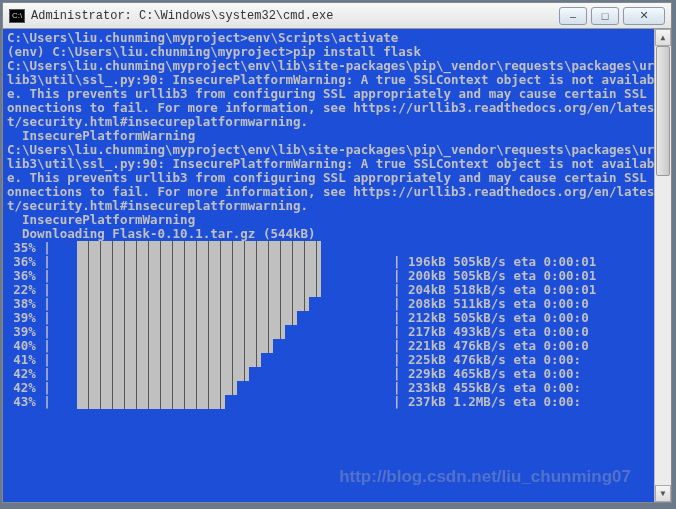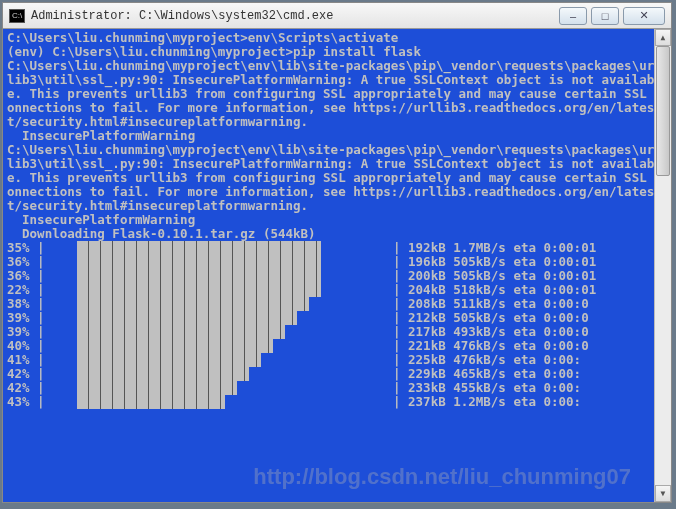--- a/index.html
+++ b/index.html
@@ -65,21 +65,21 @@
   padding: 2px 4px;
   font-weight: bold;
   overflow: hidden;
   position: relative;
 }
 .plain { white-space: pre-wrap; word-break: break-all; }
 .dl-line {
   display: flex;
   white-space: pre;
 }
-.dl-pct { width: 70px; text-align: left; padding-right: 20px; }
+.dl-pct { width: 70px; text-align: center; padding-right: 20px; }
 .dl-bar {
   flex: 0 0 310px;
   position: relative;
   height: 14px;
 }
 .dl-fill {
   position: absolute;
   left: 0; top: 0; bottom: 0;
   background: repeating-linear-gradient(to right, #c0c0c0 0 11px, #555 11px 12px);
 }
@@ -112,21 +112,21 @@
   border: 1px solid #999;
   border-radius: 2px;
   cursor: pointer;
 }
 .sb-bottom { position: absolute; bottom: 0; left: 0; right: 0; }
 .watermark {
   position: absolute;
   bottom: 18px; right: 40px;
   color: rgba(180,180,180,0.35);
   font-family: Arial, sans-serif;
-  font-size: 22px;
+  font-size: 17px;
   pointer-events: none;
 }
 </style>
 </head>
 <body>
 
 <div class="window">
 
   <div class="titlebar">
     <div class="icon">C:\</div>
@@ -141,21 +141,21 @@
         <div class="plain"></div>
         <div class="plain">C:\Users\liu.chunming\myproject&gt;env\Scripts\activate</div>
         <div class="plain">(env) C:\Users\liu.chunming\myproject&gt;pip install flask</div>
         <div class="plain">C:\Users\liu.chunming\myproject\env\lib\site-packages\pip\_vendor\requests\packages\urllib3\util\ssl_.py:90: InsecurePlatformWarning: A true SSLContext object is not available. This prevents urllib3 from configuring SSL appropriately and may cause certain SSL connections to fail. For more information, see https://urllib3.readthedocs.org/en/latest/security.html#insecureplatformwarning.</div>
         <div class="plain">  InsecurePlatformWarning</div>
         <div class="plain">C:\Users\liu.chunming\myproject\env\lib\site-packages\pip\_vendor\requests\packages\urllib3\util\ssl_.py:90: InsecurePlatformWarning: A true SSLContext object is not available. This prevents urllib3 from configuring SSL appropriately and may cause certain SSL connections to fail. For more information, see https://urllib3.readthedocs.org/en/latest/security.html#insecureplatformwarning.</div>
         <div class="plain">  InsecurePlatformWarning</div>
         <div class="plain">  Downloading Flask-0.10.1.tar.gz (544kB)</div>
       </div>
     <div id="progress-lines">
-        <div class="dl-line"><div class="dl-pct">35% |</div><div class="dl-bar"><div class="dl-fill" style="width: 244px;"></div></div><div class="dl-stats">| 192kB 1.7MB/s eta 0:00:01</div></div>
+        <div class="dl-line"><div class="dl-pct">35% |</div><div class="dl-bar"><div class="dl-fill" style="width: 244px;"></div></div></div>
         <div class="dl-line"><div class="dl-pct">36% |</div><div class="dl-bar"><div class="dl-fill" style="width: 244px;"></div></div><div class="dl-stats">| 196kB 505kB/s eta 0:00:01</div></div>
         <div class="dl-line"><div class="dl-pct">36% |</div><div class="dl-bar"><div class="dl-fill" style="width: 244px;"></div></div><div class="dl-stats">| 200kB 505kB/s eta 0:00:01</div></div>
         <div class="dl-line"><div class="dl-pct">22% |</div><div class="dl-bar"><div class="dl-fill" style="width: 244px;"></div></div><div class="dl-stats">| 204kB 518kB/s eta 0:00:01</div></div>
         <div class="dl-line"><div class="dl-pct">38% |</div><div class="dl-bar"><div class="dl-fill" style="width: 232px;"></div></div><div class="dl-stats">| 208kB 511kB/s eta 0:00:0</div></div>
         <div class="dl-line"><div class="dl-pct">39% |</div><div class="dl-bar"><div class="dl-fill" style="width: 220px;"></div></div><div class="dl-stats">| 212kB 505kB/s eta 0:00:0</div></div>
         <div class="dl-line"><div class="dl-pct">39% |</div><div class="dl-bar"><div class="dl-fill" style="width: 208px;"></div></div><div class="dl-stats">| 217kB 493kB/s eta 0:00:0</div></div>
         <div class="dl-line"><div class="dl-pct">40% |</div><div class="dl-bar"><div class="dl-fill" style="width: 196px;"></div></div><div class="dl-stats">| 221kB 476kB/s eta 0:00:0</div></div>
         <div class="dl-line"><div class="dl-pct">41% |</div><div class="dl-bar"><div class="dl-fill" style="width: 184px;"></div></div><div class="dl-stats">| 225kB 476kB/s eta 0:00:</div></div>
         <div class="dl-line"><div class="dl-pct">42% |</div><div class="dl-bar"><div class="dl-fill" style="width: 172px;"></div></div><div class="dl-stats">| 229kB 465kB/s eta 0:00:</div></div>
         <div class="dl-line"><div class="dl-pct">42% |</div><div class="dl-bar"><div class="dl-fill" style="width: 160px;"></div></div><div class="dl-stats">| 233kB 455kB/s eta 0:00:</div></div>

